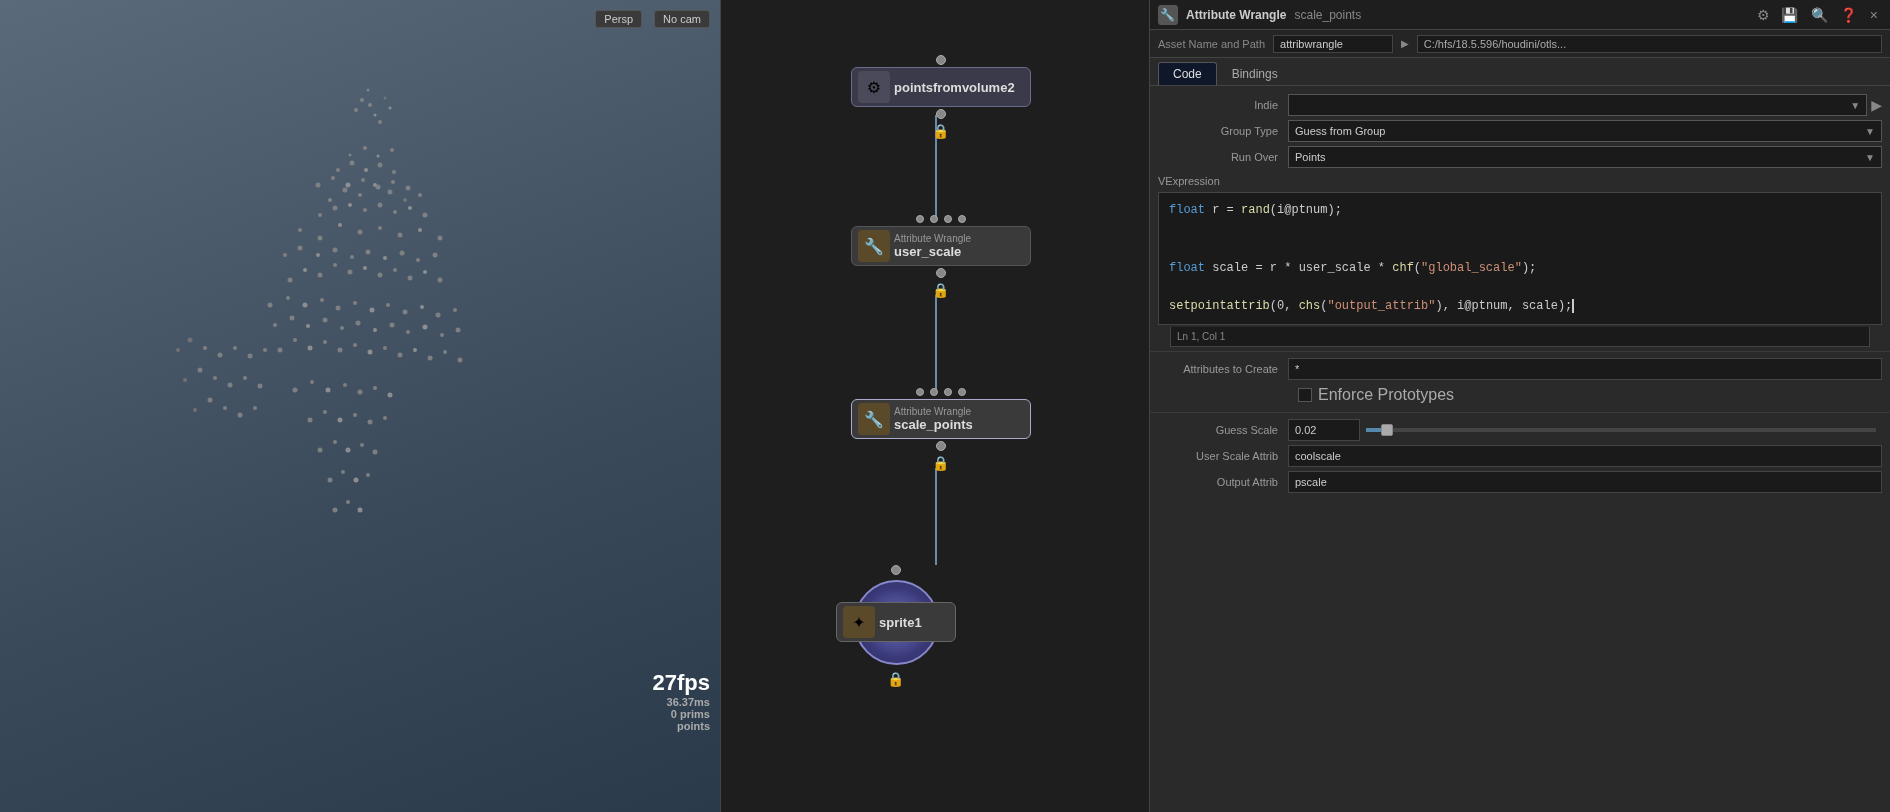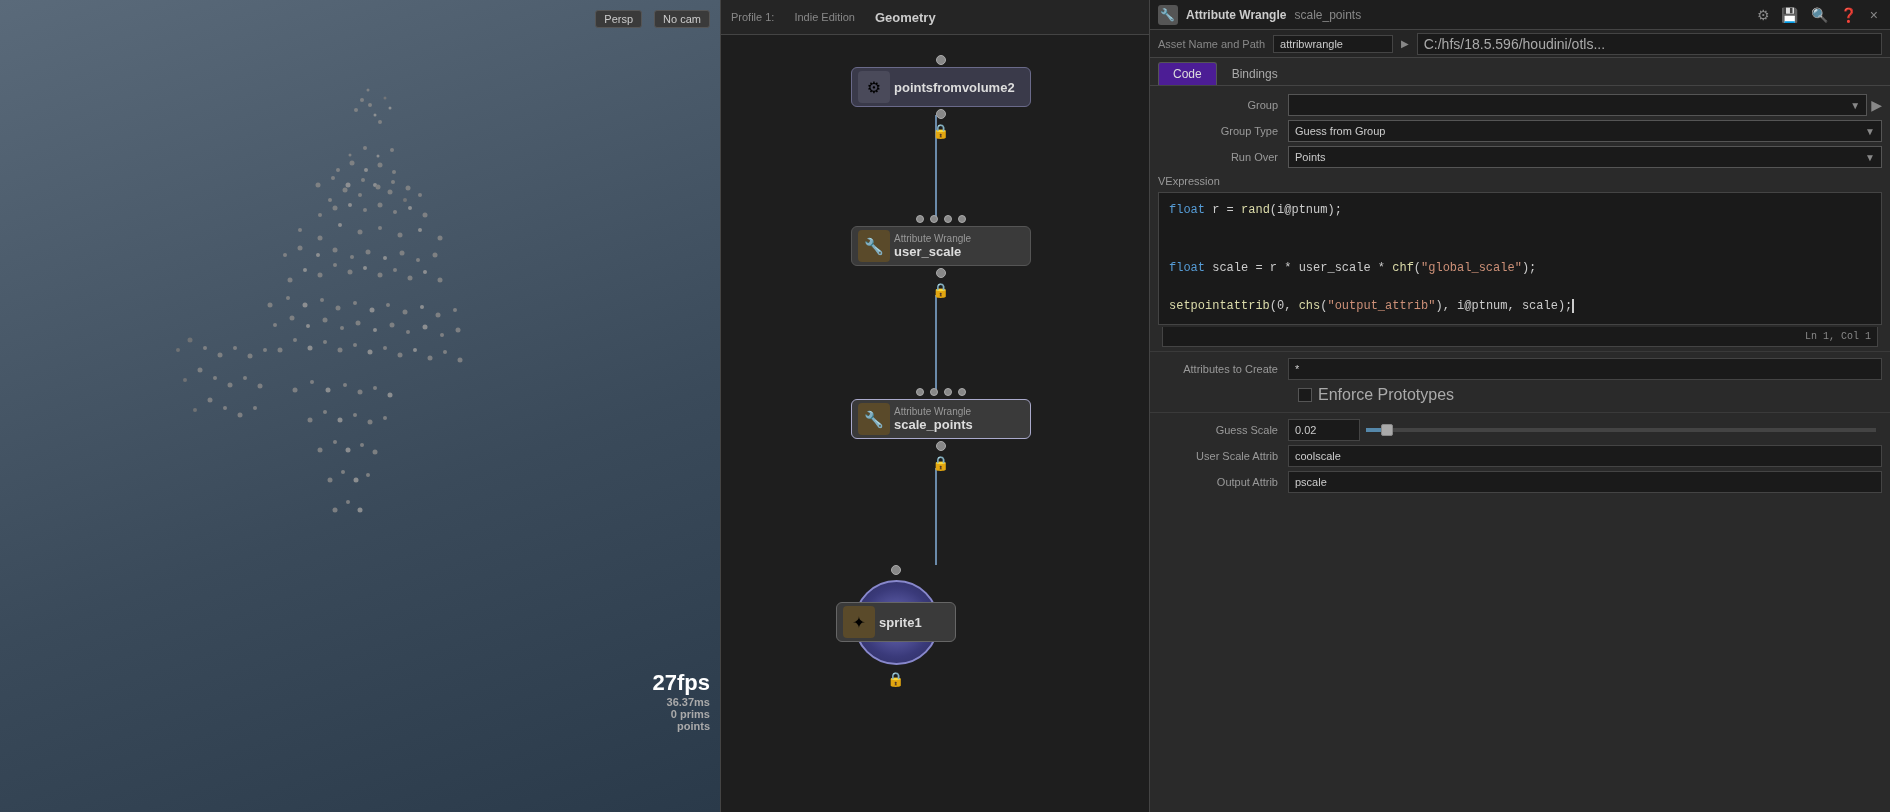--- a/index.html
+++ b/index.html
@@ -228,21 +228,21 @@
     }
     .anr-arrow {
       color: #888;
       font-size: 10px;
     }
     .anr-path {
       background: #1a1a1a;
       border: 1px solid #444;
       color: #aaa;
       padding: 2px 6px;
-      font-size: 14px;
+      font-size: 11px;
       flex: 1;
     }
 
     #tabs-row {
       height: 28px;
       background: #2a2a2a;
       display: flex;
       align-items: flex-end;
       padding: 0 8px;
       border-bottom: 1px solid #444;
@@ -251,21 +251,21 @@
       padding: 4px 14px;
       font-size: 12px;
       cursor: pointer;
       border: 1px solid transparent;
       border-bottom: none;
       border-radius: 3px 3px 0 0;
       background: transparent;
       color: #aaa;
     }
     .tab-btn.active {
-      background: #4c1d95;
+      background: #0f172a;
       color: #ddd;
       border-color: #555;
     }
 
     
     #properties-area {
       flex: 1;
       overflow-y: auto;
       padding: 6px 0;
     }
@@ -346,28 +346,26 @@
       display: inline-block;
       width: 2px;
       height: 14px;
       background: #ccc;
       vertical-align: middle;
     }
 
     #editor-statusbar {
       height: 20px;
       background: #1a1a1a;
-      margin: 0 12px;
+      margin: 0 20px;
       border: 1px solid #444;
       border-top: none;
       display: flex;
       align-items: center;
-      justify-content: flex-end;
       padding: 0 6px;
-      font-family: Liberation Mono, monospace;
     }
     .statusbar-text {
       color: #888;
       font-size: 10px;
     }
 
     
     .separator {
       height: 1px;
       background: #3a3a3a;
@@ -639,25 +637,20 @@
     <div class="fps">27fps</div>
     <div class="stat-line">36.37ms</div>
     <div class="stat-line">
       <span>0</span>&nbsp;<span>prims</span>
     </div>
     <div class="stat-line">points</div>
   </div>
 </div>
 
 <div id="node-graph">
-  <div id="node-graph-header">
-    <span class="ng-header-text">Profile 1:</span>
-    <span class="ng-header-text">Indie Edition</span>
-    <span class="ng-header-title">Geometry</span>
-  </div>
 
   <svg id="connections-svg" xmlns="http://www.w3.org/2000/svg">
 
     <line x1="215" y1="115" x2="215" y2="220" stroke="#6a8aaa" stroke-width="2"></line>
 
     <line x1="215" y1="295" x2="215" y2="390" stroke="#6a8aaa" stroke-width="2"></line>
 
     <line x1="215" y1="468" x2="215" y2="565" stroke="#6a8aaa" stroke-width="2"></line>
   </svg>
 
@@ -751,21 +744,21 @@
   </div>
 
   <div id="tabs-row">
     <button class="tab-btn active">Code</button>
     <button class="tab-btn">Bindings</button>
   </div>
 
   <div id="properties-area">
 
     <div class="prop-row">
-      <span class="prop-label">Group</span>
+      <span class="prop-label">Indie</span>
       <div class="prop-value">
         <div class="prop-dropdown" style="flex:1;">
           <span></span>
           <span class="prop-dropdown-arrow">▼</span>
         </div>
         <span style="color:#888; font-size:14px; cursor:pointer;">▶</span>
       </div>
     </div>
 
     <div class="prop-row">

